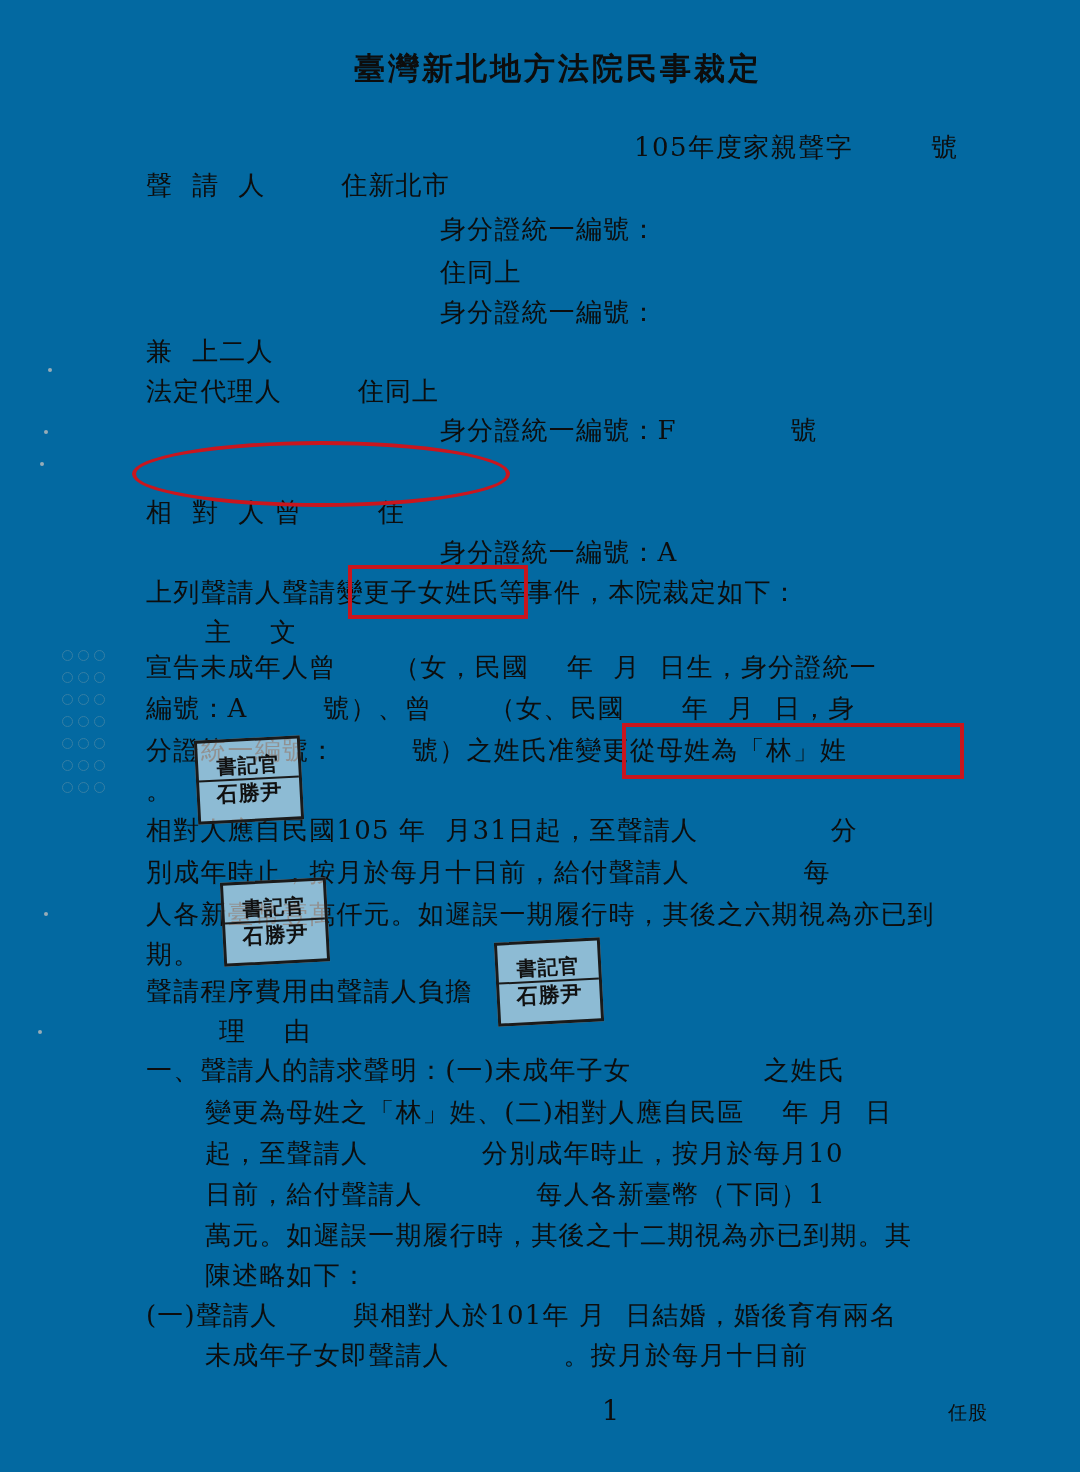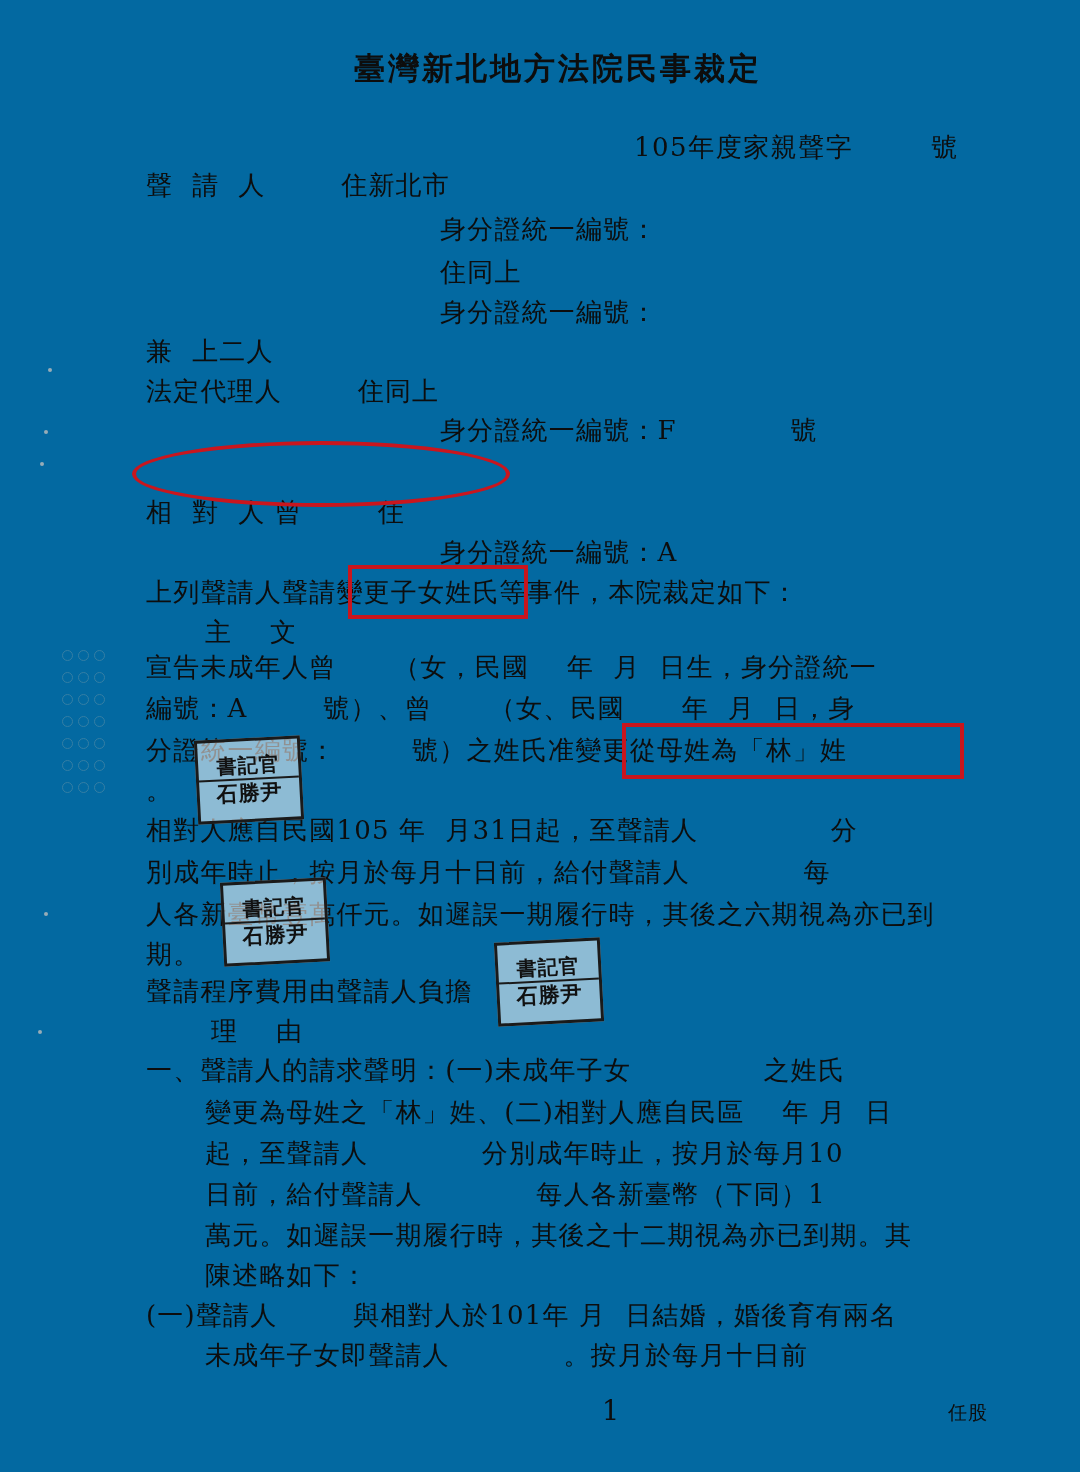--- a/index.html
+++ b/index.html
@@ -140,21 +140,21 @@
   <div class="t body-line" style="left:205px; top:615px;">主    文</div>
   <div class="t body-line" style="left:146px; top:650px;">宣告未成年人曾      （女，民國    年  月  日生，身分證統一</div>
   <div class="t body-line" style="left:146px; top:691px;">編號：A        號）、曾      （女、民國      年  月  日，身</div>
   <div class="t body-line" style="left:146px; top:733px;">分證統一編號：        號）之姓氏准變更從母姓為「林」姓</div>
   <div class="t body-line" style="left:146px; top:773px;">。</div>
   <div class="t body-line" style="left:146px; top:813px;">相對人應自民國105 年  月31日起，至聲請人              分</div>
   <div class="t body-line" style="left:146px; top:897px;">人各新臺幣壹萬仟元。如遲誤一期履行時，其後之六期視為亦已到</div>
   <div class="t body-line" style="left:146px; top:855px;">別成年時止，按月於每月十日前，給付聲請人            每</div>
   <div class="t body-line" style="left:146px; top:937px;">期。</div>
   <div class="t body-line" style="left:146px; top:974px;">聲請程序費用由聲請人負擔</div>
-  <div class="t body-line" style="left:211px; top:1014px;">理    由</div>
+  <div class="t body-line" style="left:219px; top:1014px;">理    由</div>
   <div class="t body-line" style="left:146px; top:1053px;">一、聲請人的請求聲明：(一)未成年子女              之姓氏</div>
   <div class="t body-line" style="left:205px; top:1095px;">變更為母姓之「林」姓、(二)相對人應自民區    年 月  日</div>
   <div class="t body-line" style="left:205px; top:1136px;">起，至聲請人            分別成年時止，按月於每月10</div>
   <div class="t body-line" style="left:205px; top:1177px;text-align:right;">日前，給付聲請人            每人各新臺幣（下同）1</div>
   <div class="t body-line" style="left:205px; top:1218px;">萬元。如遲誤一期履行時，其後之十二期視為亦已到期。其</div>
   <div class="t body-line" style="left:205px; top:1258px;">陳述略如下：</div>
   <div class="t body-line" style="left:146px; top:1298px;">(一)聲請人        與相對人於101年 月  日結婚，婚後育有兩名</div>
   <div class="t body-line" style="left:205px; top:1338px;">未成年子女即聲請人            。按月於每月十日前</div>
 
   <div class="t page-num" style="left:602px; top:1395px;">1</div>

